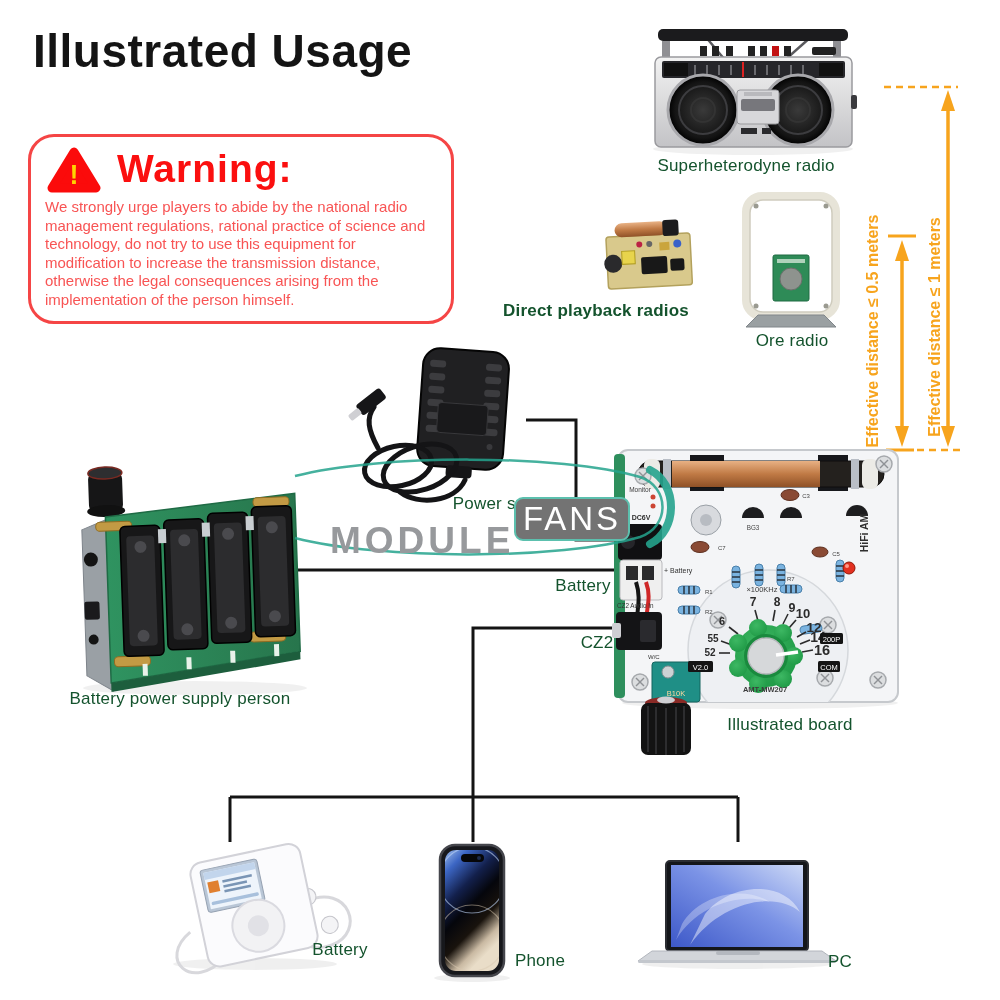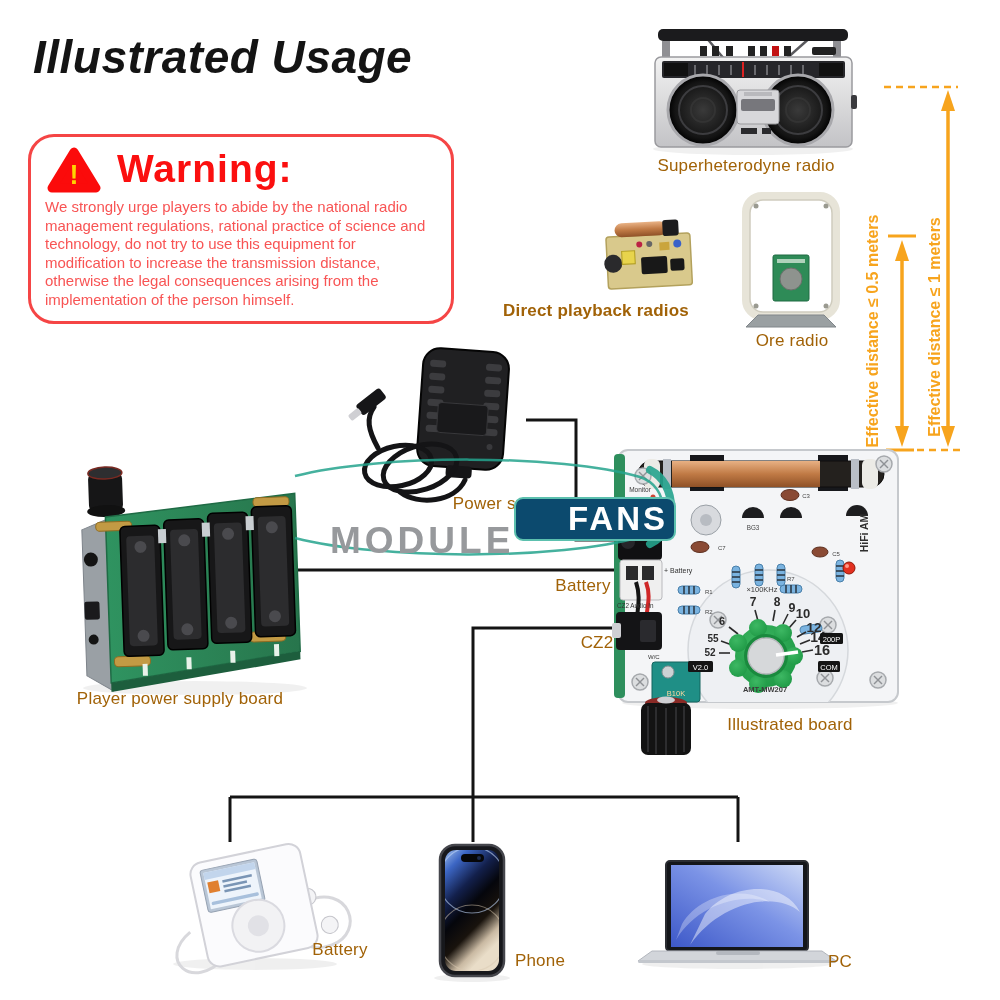--- a/index.html
+++ b/index.html
@@ -1,35 +1,35 @@
 <!DOCTYPE html>
 <html><head>
 <meta charset="utf-8">
 <style>
   html,body{margin:0;padding:0;background:#fff;}
   .canvas{position:relative;width:1000px;height:1000px;background:#fff;overflow:hidden;
           font-family:"Liberation Sans",sans-serif;}
   .scene{position:absolute;left:0;top:0;z-index:1;}
-  .lbl{position:absolute;z-index:2;font-size:17px;color:#a16207;letter-spacing:.2px;white-space:nowrap;
+  .lbl{position:absolute;z-index:2;font-size:17px;color:#14532d;letter-spacing:.2px;white-space:nowrap;
        transform:translateX(-50%);}
-  .page-title{position:absolute;left:33px;top:30px;z-index:2;font-size:46px;font-weight:700;
-       color:#141414;letter-spacing:.5px;font-style:italic;}
+  .page-title{position:absolute;left:33px;top:24px;z-index:2;font-size:46px;font-weight:700;
+       color:#141414;letter-spacing:.5px;}
   .warning-box{position:absolute;left:28px;top:134px;width:420px;height:184px;z-index:2;
        border:3px solid #f54545;border-radius:26px;background:#fff;}
   .warning-head{display:flex;align-items:center;margin:8px 0 0 16px;}
   .warning-title{font-size:39px;font-weight:700;color:#fb0f0f;margin-left:16px;letter-spacing:1px;}
   .warning-body{margin:5px 12px 0 14px;font-size:15px;line-height:18.6px;color:#f85454;font-weight:500;}
   .dist-text{position:absolute;z-index:2;width:250px;height:20px;text-align:center;white-space:nowrap;
        font-size:16px;font-weight:600;color:#f7a41d;transform:rotate(-90deg);}
   .swoosh{position:absolute;left:0;top:0;z-index:3;pointer-events:none;}
   .wm-module{position:absolute;left:330px;top:520px;z-index:4;font-size:37px;font-weight:700;
        color:#97999c;letter-spacing:4px;}
-  .wm-fans{position:absolute;left:514px;top:497px;z-index:4;width:112px;height:40px;background:#0c4a6e;
-       border:2px solid #5cc0ae;border-radius:9px;color:#fff;font-size:33px;font-weight:700;
-       letter-spacing:3px;text-align:center;line-height:40px;padding-left:46px;}
+  .wm-fans{position:absolute;left:514px;top:497px;z-index:4;width:112px;height:40px;background:#737373;
+       border:2px solid #5cc0ae;border-radius:9px;color:#fff;font-size:33px;font-weight:400;
+       letter-spacing:3px;text-align:center;line-height:40px;}
   svg text{font-family:"Liberation Sans",sans-serif;}
 </style>
 </head>
 <body>
 
 <div class="canvas">
 
 <svg class="scene" width="1000" height="1000" viewBox="0 0 1000 1000">
   <defs>
     <linearGradient id="silverG" x1="0" y1="0" x2="0" y2="1">
@@ -520,21 +520,21 @@
   </div>
   <div class="warning-body">We strongly urge players to abide by the national radio management regulations, rational practice of science and technology, do not try to use this equipment for modification to increase the transmission distance, otherwise the legal consequences arising from the implementation of the person himself.</div>
 </div>
 
 <div class="lbl" style="left:746px;top:156px;">Superheterodyne radio</div>
 <div class="lbl" style="left:596px;top:301px;font-weight:bold;">Direct playback radios</div>
 <div class="lbl" style="left:792px;top:331px;">Ore radio</div>
 <div class="lbl" style="left:505px;top:494px;">Power supply</div>
 <div class="lbl" style="left:583px;top:576px;">Battery</div>
 <div class="lbl" style="left:597px;top:633px;">CZ2</div>
-<div class="lbl" style="left:180px;top:689px;">Player power supply board</div>
+<div class="lbl" style="left:180px;top:689px;">Battery power supply person</div>
 <div class="lbl" style="left:790px;top:715px;">Illustrated board</div>
 <div class="lbl" style="left:340px;top:940px;">Battery</div>
 <div class="lbl" style="left:540px;top:951px;">Phone</div>
 <div class="lbl" style="left:840px;top:952px;">PC</div>
 
 <div class="dist-text" style="left:749px;top:321px;">Effective distance ≤ 0.5 meters</div>
 <div class="dist-text" style="left:811px;top:317px;">Effective distance ≤ 1 meters</div>
 
 <svg class="swoosh" width="1000" height="1000" viewBox="0 0 1000 1000">
   <path d="M295,476 C380,454 560,454 640,477 C670,487 670,527 640,537 C560,560 380,560 295,538" fill="none" stroke="#25a38d" stroke-width="2.5" opacity=".85"></path>

